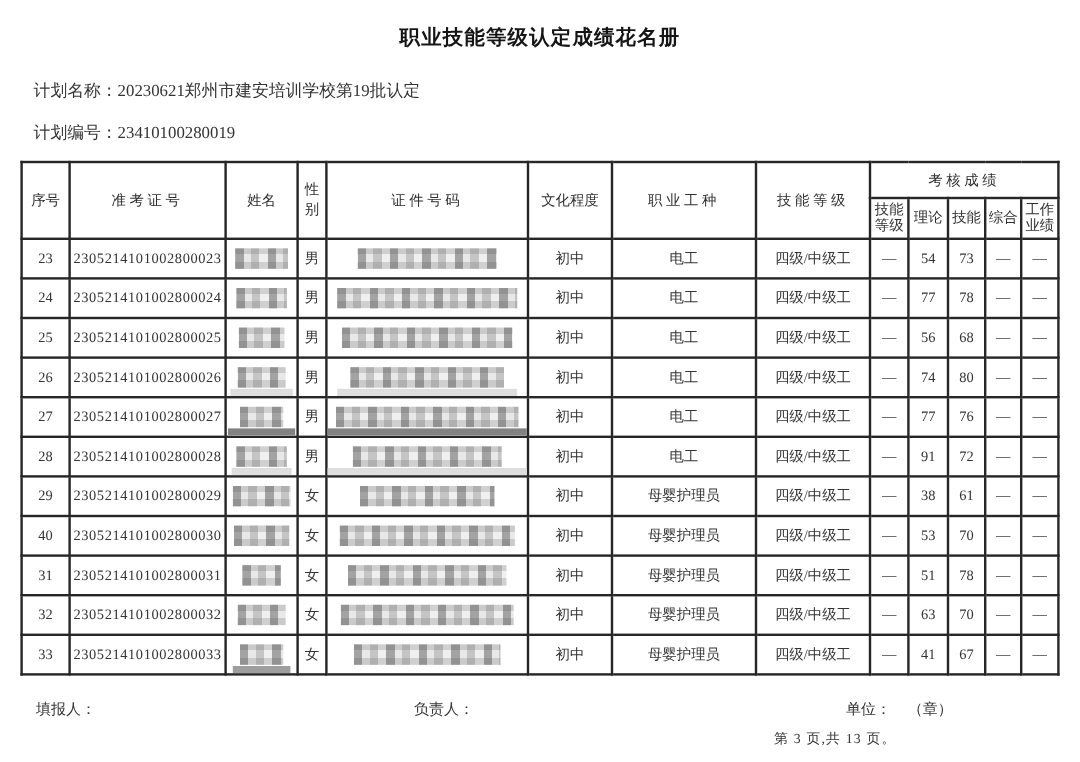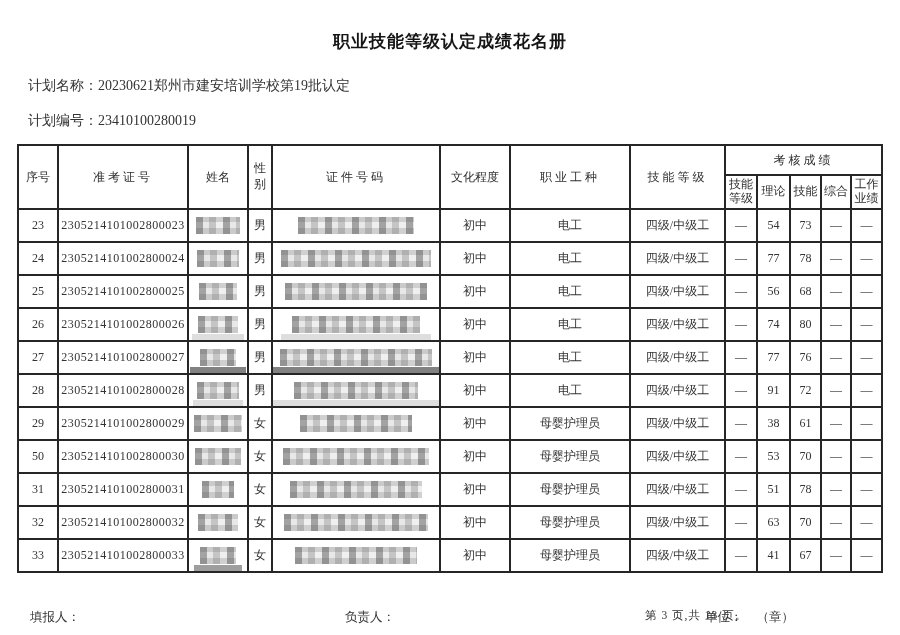--- a/index.html
+++ b/index.html
@@ -9,21 +9,21 @@
     background:#fff;
     font-family:"Liberation Serif","DejaVu Serif",serif;
     color:#2b2b2b;
     overflow:hidden;
   }
   .doc-title{
     text-align:center;
     font-size:17px;
     font-weight:bold;
     color:#151515;
-    padding-top:30px;
+    padding-top:20px;
     letter-spacing:1px;
   }
   .meta-row{
     display:flex;
     justify-content:space-between;
     font-size:14px;
     color:#333;
   }
   .meta-row.first{margin:24px 20px 0 28px;}
   .meta-row.second{margin:17px 20px 0 28px;}
@@ -79,21 +79,21 @@
     bottom:0;left:50%;
     transform:translateX(-50%);
     height:6px;
   }
   .underbar.dark{background:#828282;}
   .underbar.mid{background:#9e9e9e;}
   .underbar.light{background:#dedede;}
   .sig-row{
     position:relative;
     height:20px;
-    margin-top:36px;
+    margin-top:20px;
     font-size:12.5px;
     color:#333;
   }
   .sig-filler{position:absolute;left:30px;}
   .sig-manager{position:absolute;left:345px;}
   .sig-unit{position:absolute;left:705px;}
   .sig-unit .seal{margin-left:14px;}
   .page-info{
     position:absolute;
     left:645px;
@@ -287,21 +287,21 @@
         <td>初中</td>
         <td>母婴护理员</td>
         <td>四级/中级工</td>
         <td>—</td>
         <td>38</td>
         <td>61</td>
         <td>—</td>
         <td>—</td>
       </tr>
       <tr>
-        <td>50</td>
+        <td>40</td>
         <td class="c-ticket">2305214101002800030</td>
         <td class="c-name">
             <div class="mosaic" style="width:46px"></div>
           </td>
         <td>女</td>
         <td class="c-id">
             <div class="mosaic" style="width:146px"></div>
           </td>
         <td>初中</td>
         <td>母婴护理员</td>

